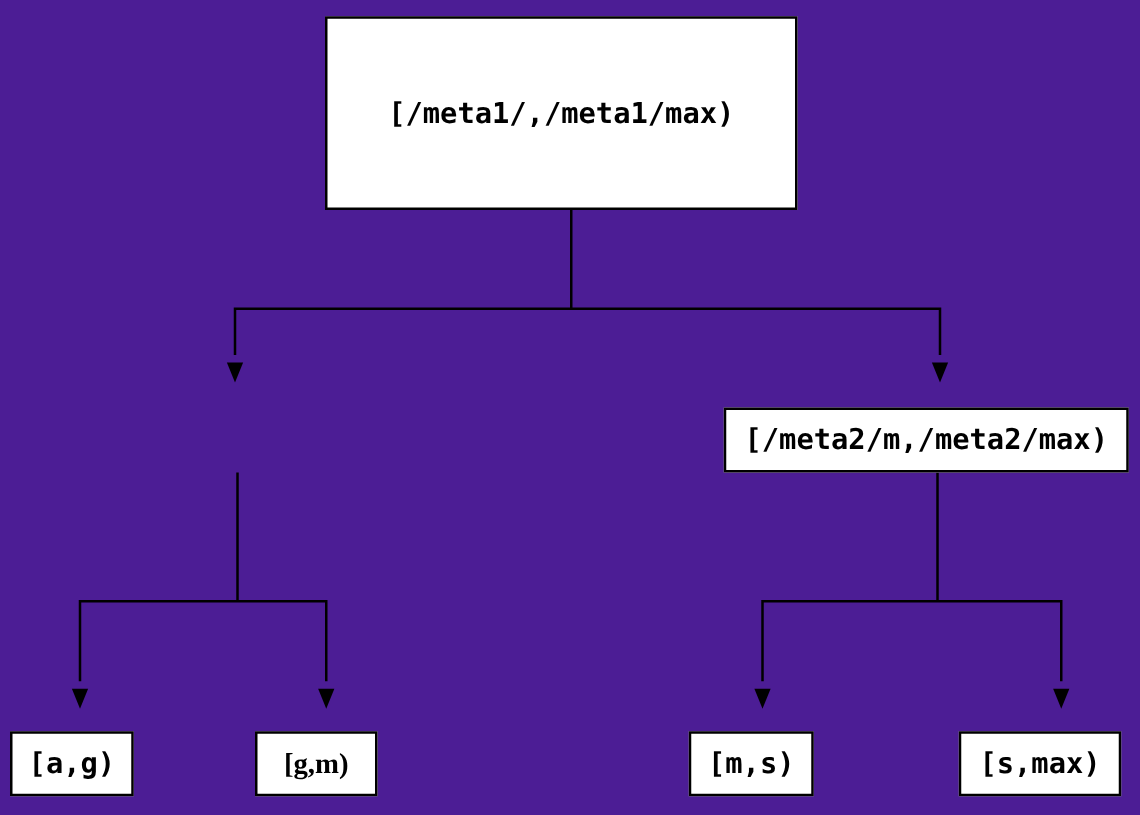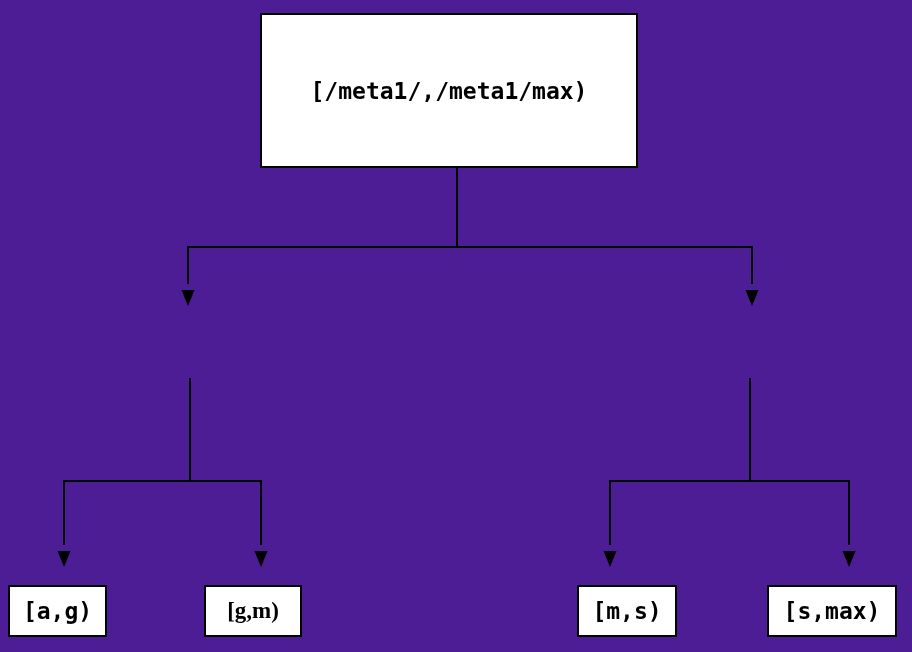--- a/index.html
+++ b/index.html
@@ -35,21 +35,21 @@
     font-weight: bold;
     font-size: 23px;
     letter-spacing: 0;
     white-space: nowrap;
   }
   .node-root  { left: 260px; top: 13px;  width: 378px; height: 155px; }
   .node-left  { left: 22px;  top: 326px; width: 323px; height: 52px; }
   .node-right { left: 579px; top: 326px; width: 324px; height: 52px; }
   .node-ag    { left: 8px;   top: 585px; width: 99px;  height: 52px; }
   .node-gm    { left: 204px; top: 585px; width: 98px;  height: 52px; font-family: Liberation Serif, serif; }
-  .node-ms    { left: 577px; top: 585px; width: 100px; height: 52px; }
+  .node-ms    { left: 551px; top: 585px; width: 100px; height: 52px; }
   .node-smax  { left: 767px; top: 585px; width: 130px; height: 52px; }
 </style>
 </head>
 <body>
 
 <div class="canvas">
 
   <svg class="connectors" viewBox="0 0 912 652" xmlns="http://www.w3.org/2000/svg">
 
     <path d="M457 168 L457 247" fill="none" stroke-width="2" stroke="#000000"></path>
@@ -67,20 +67,23 @@
     <path d="M610 545 L610 481 L849 481 L849 545" fill="none" stroke-width="2" stroke="#000000"></path>
     <polygon points="603.5,551 616.5,551 610,567" fill="#000000"></polygon>
     <polygon points="842.5,551 855.5,551 849,567" fill="#000000"></polygon>
   </svg>
 
   <div class="node node-root">
     <span>[/meta1/,/meta1/max)</span>
   </div>
 
 
+  <div class="node node-right">
+    <span>[/meta2/m,/meta2/max)</span>
+  </div>
 
   <div class="node node-ag">
     <span>[a,g)</span>
   </div>
 
   <div class="node node-gm">
     <span>[g,m)</span>
   </div>
 
   <div class="node node-ms">

